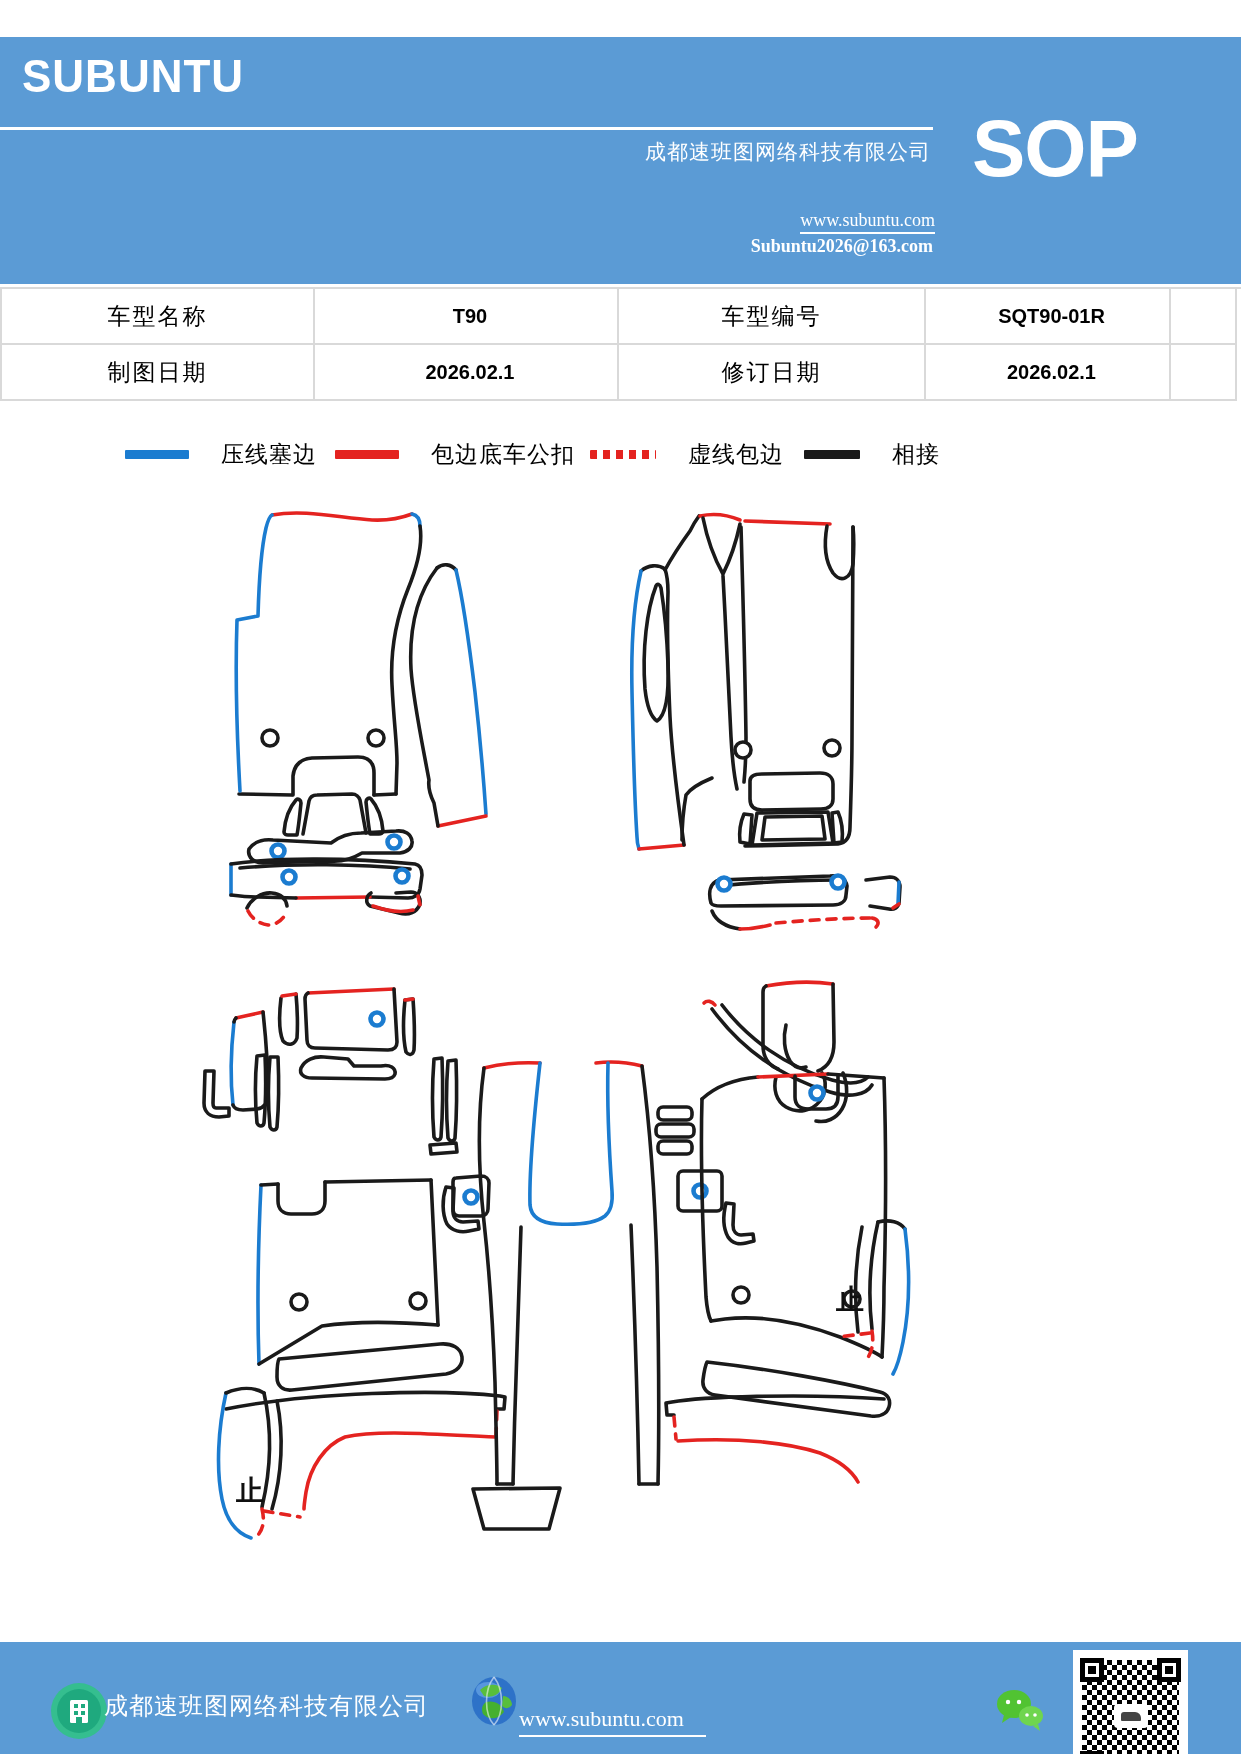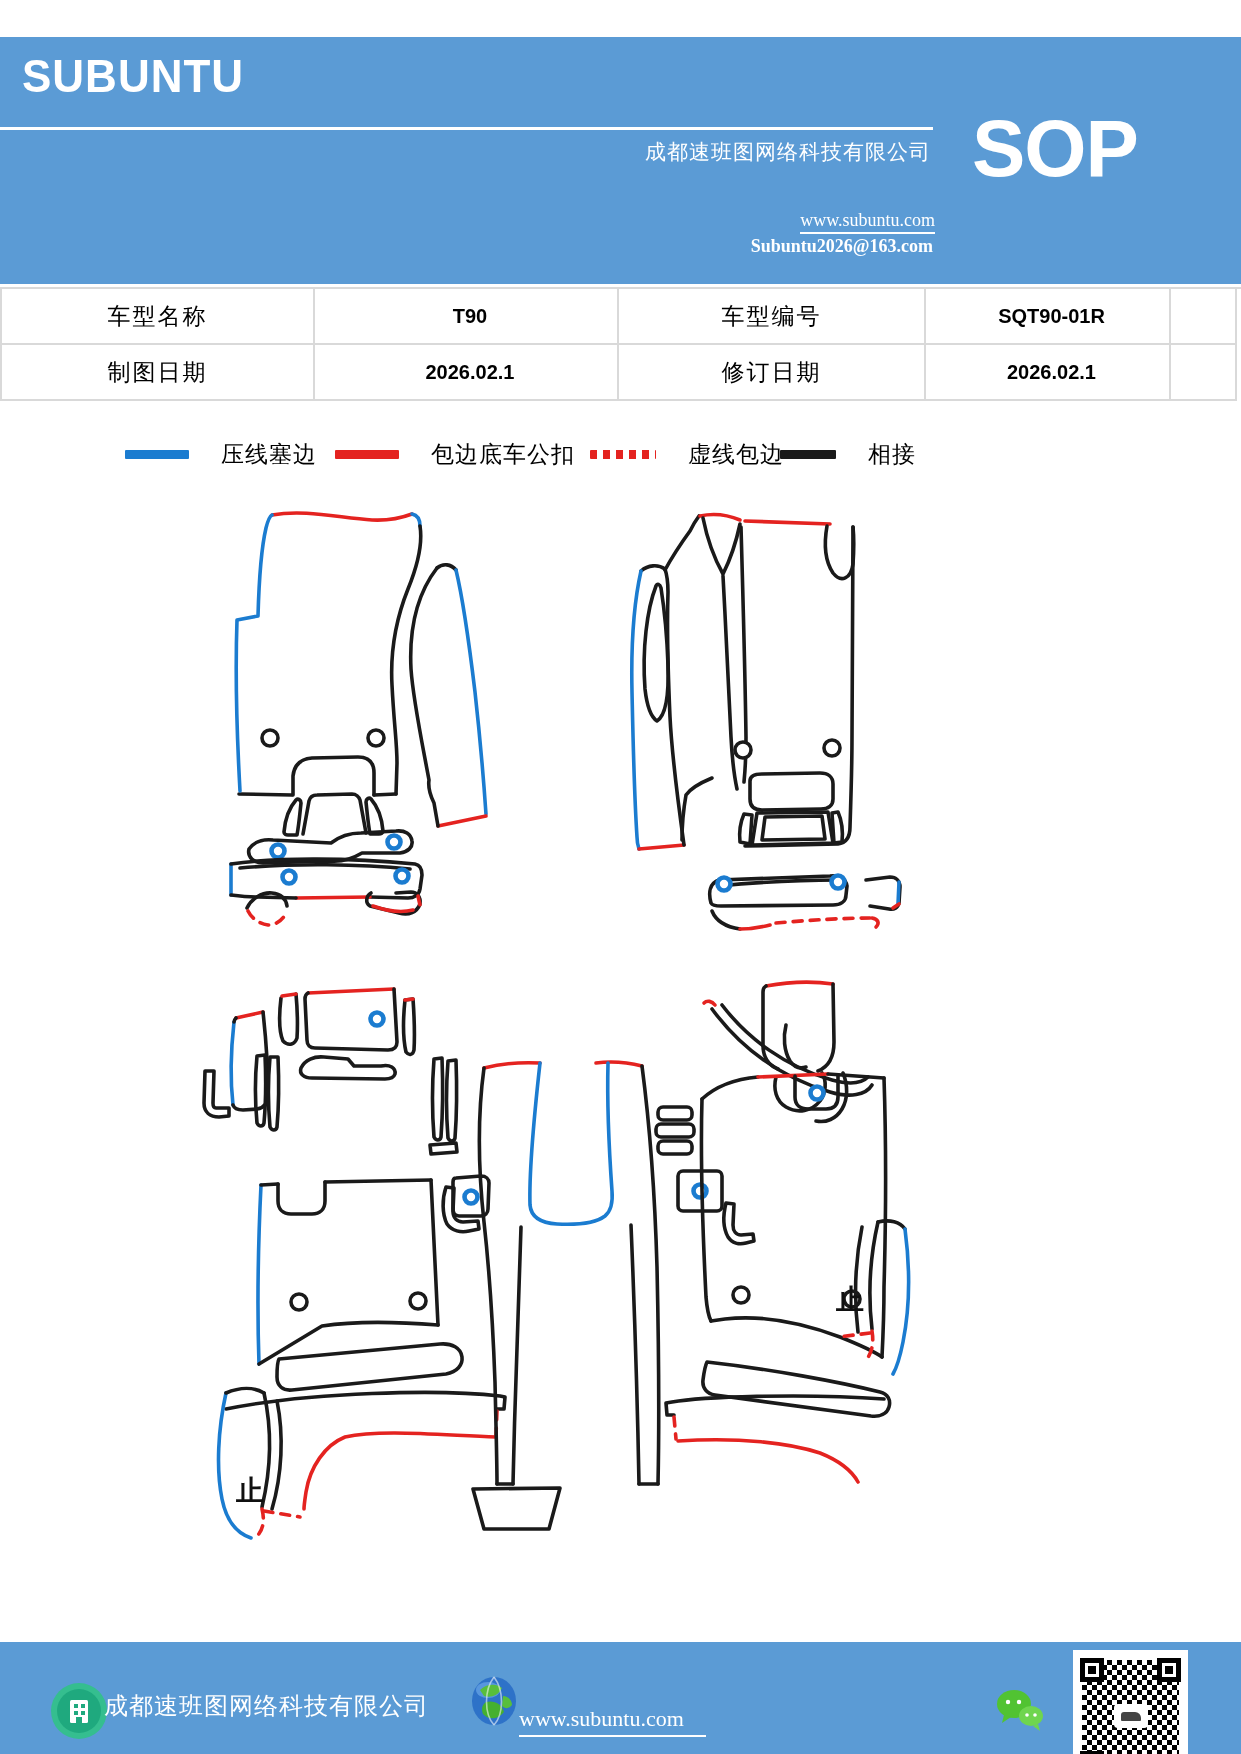--- a/index.html
+++ b/index.html
@@ -106,21 +106,21 @@
       <span class="lg">压线塞边</span>
     </div>
     <div class="li" style="left:335px">
       <span class="sw sw-red"></span>
       <span class="lg">包边底车公扣</span>
     </div>
     <div class="li" style="left:590px">
       <span class="sw sw-dot"></span>
       <span class="lg">虚线包边</span>
     </div>
-    <div class="li" style="left:780px">
+    <div class="li" style="left:804px">
       <span class="sw sw-black"></span>
       <span class="lg">相接</span>
     </div>
   </div>
 
   <svg class="diagram" viewBox="0 440 1241 1165" width="1241" height="1165" xmlns="http://www.w3.org/2000/svg">
 
     <g>
 
       <path class="r" d="M272,478 C305,472 340,481 372,483 C392,484 404,480 412,477"></path>

